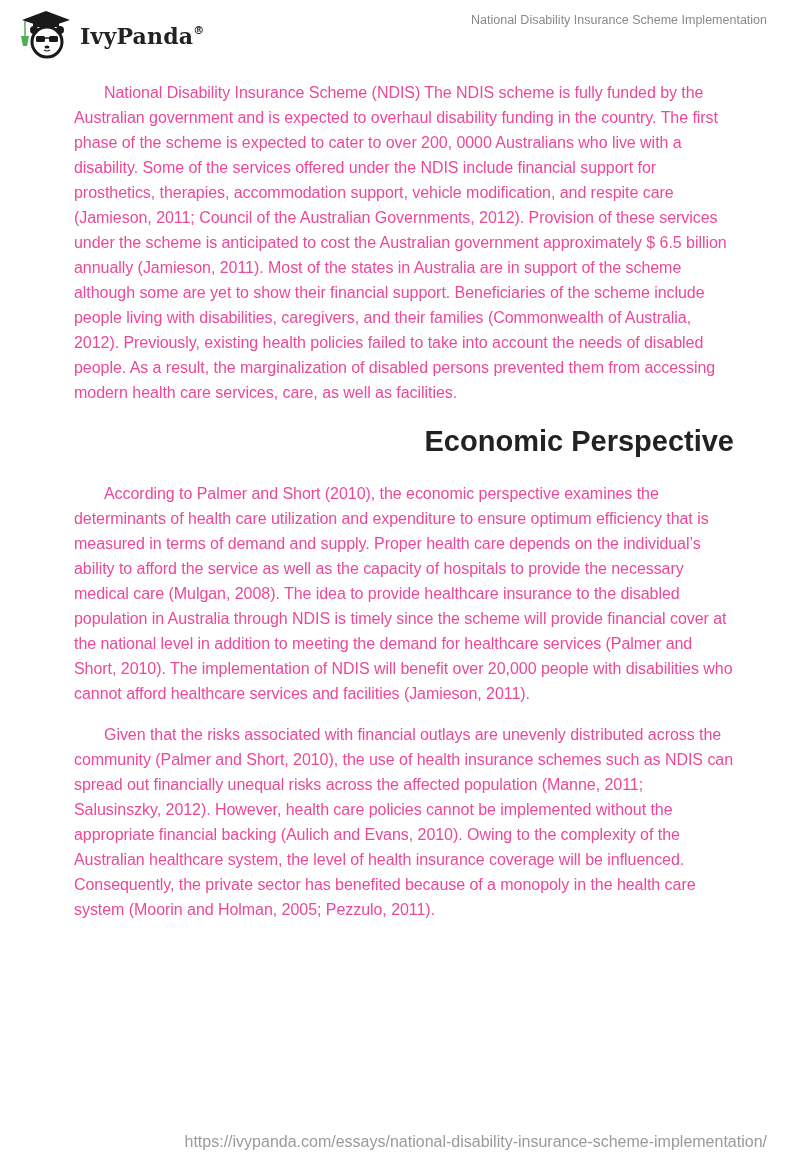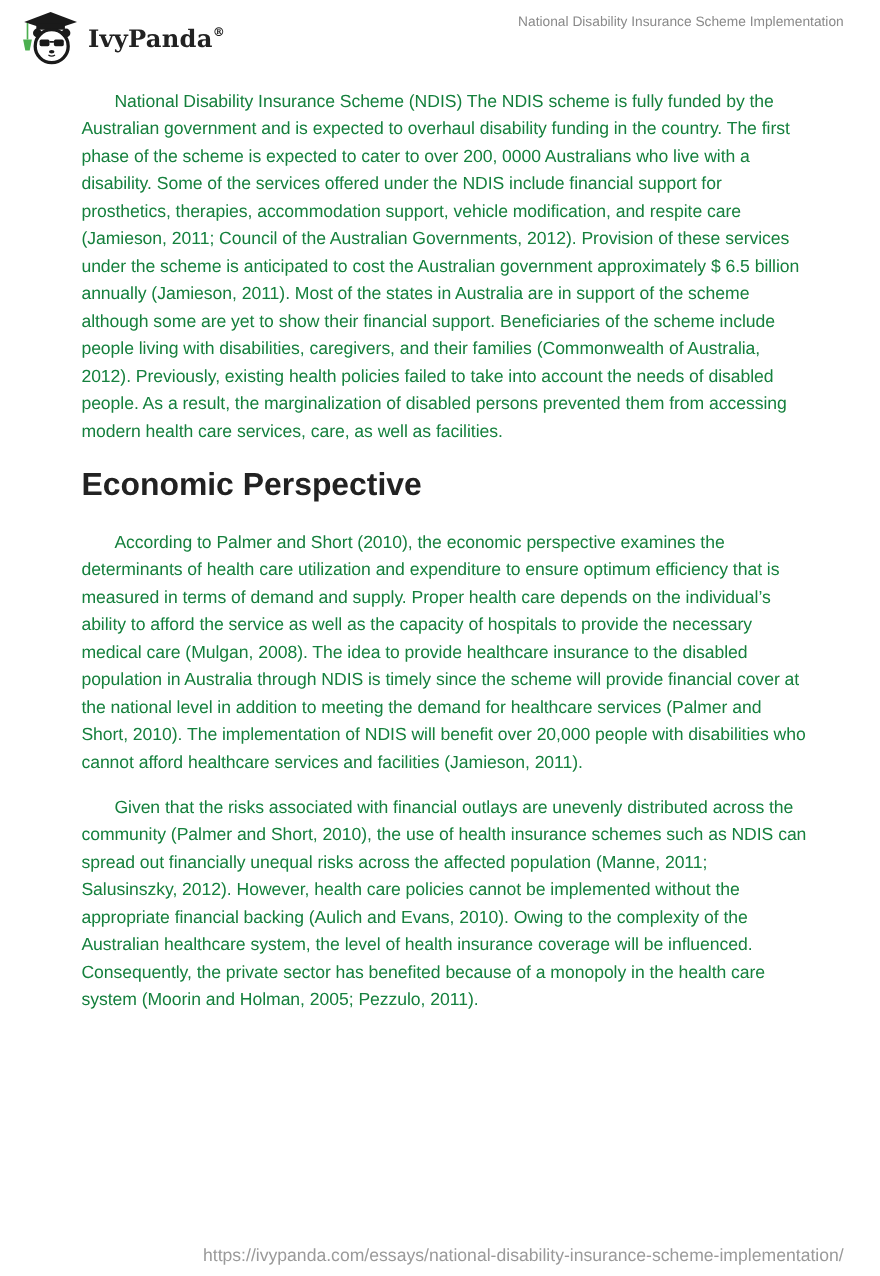--- a/index.html
+++ b/index.html
@@ -4,22 +4,22 @@
   <style>
     html, body { margin: 0; padding: 0; background: #ffffff; }
     body { width: 800px; height: 1160px; position: relative; overflow: hidden; font-family: "Liberation Sans", sans-serif; color: #222222; }
     .header { position: absolute; left: 0; top: 0; width: 800px; height: 62px; }
     .logo { position: absolute; left: 16px; top: 8px; display: flex; align-items: center; }
     .logo-mark { width: 58px; height: 52px; position: relative; }
     .brand { font-family: "DejaVu Serif", serif; font-weight: bold; font-size: 22px; color: #222; margin-left: 6px; margin-top: 4px; letter-spacing: 0.2px; }
     .brand sup { font-size: 11px; font-weight: bold; position: relative; top: -2px; }
     .doc-title { position: absolute; right: 33px; top: 13px; font-size: 12.5px; color: #8a8a8a; }
     .content { position: absolute; left: 74px; top: 80px; width: 660px; }
-    p.para { margin: 0 0 16px 0; font-size: 16px; line-height: 25px; text-indent: 30px; color: #15803d; letter-spacing: -0.05px; }
-    h2.section { font-size: 29px; font-weight: bold; margin: 18px 0 22px 0; color: #222; line-height: 36px; }
+    p.para { margin: 0 0 16px 0; font-size: 16px; line-height: 25px; text-indent: 30px; color: #ec4899; letter-spacing: -0.05px; }
+    h2.section { font-size: 29px; font-weight: bold; margin: 18px 0 22px 0; color: #222; line-height: 36px; text-align: right; }
     .footer-url { position: absolute; right: 33px; top: 1133px; font-size: 16px; color: #9a9a9a; }
   </style>
 </head>
 <body>
 
 <div class="header">
   <div class="logo">
     <span class="logo-mark">
       <svg width="58" height="52" viewBox="0 0 58 52">
 

